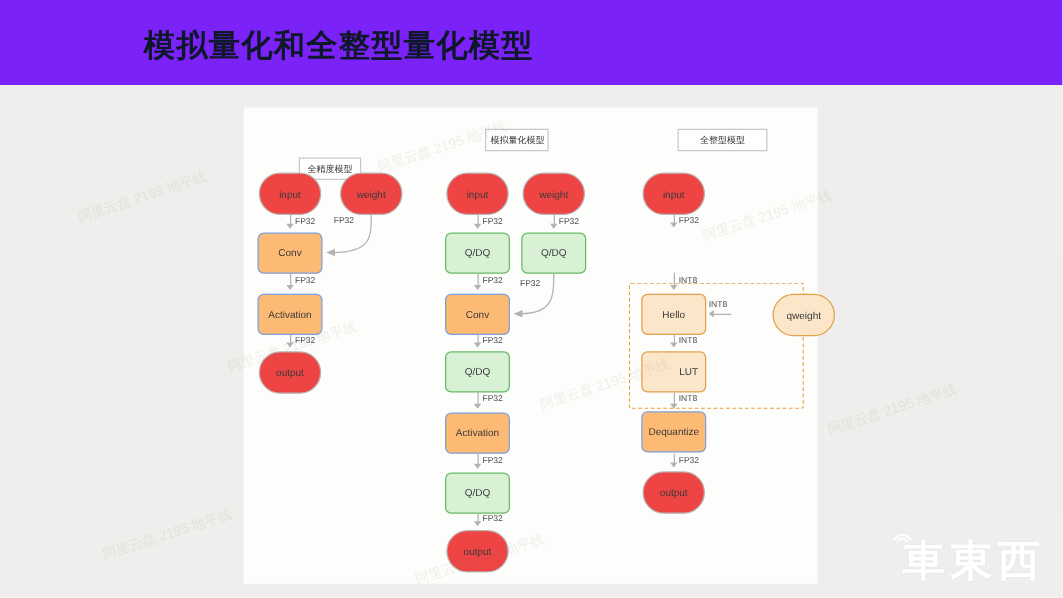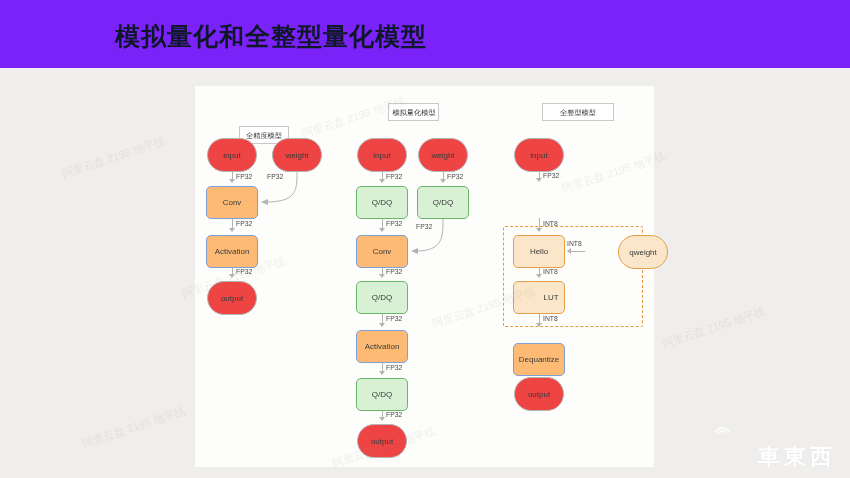--- a/index.html
+++ b/index.html
@@ -39,21 +39,21 @@
   .flow-h::before{content:"";position:absolute;left:-4px;top:-3px;
     border:3px solid transparent;border-right:4px solid #b3b3b3;}
   .freelbl{position:absolute;font-size:8px;transform:scale(0.85);transform-origin:left center;
     color:#4a4a4a;white-space:nowrap;z-index:2;}
   .dashedbox{position:absolute;border:1px dashed #e79a3c;border-radius:2px;z-index:0;}
   .conn-svg{position:absolute;left:0;top:0;z-index:1;pointer-events:none;}
 
   
   .wm{position:absolute;color:rgba(140,130,118,0.13);font-size:11px;
     transform:rotate(-18deg);white-space:nowrap;z-index:4;pointer-events:none;}
-  .brand{position:absolute;right:14px;bottom:6px;color:#ffffff;font-size:22px;font-weight:bold;
+  .brand{position:absolute;right:14px;bottom:6px;color:#ffffff;font-size:34px;font-weight:bold;
     letter-spacing:4px;z-index:4;text-shadow:0 0 2px rgba(0,0,0,0.05);}
   .brand-icon{position:absolute;right:118px;bottom:44px;width:20px;height:12px;z-index:4;}
 </style>
 </head>
 <body>
 
 <div id="stage">
 
   <div class="header-bar"></div>
   <div class="slide-title">模拟量化和全整型量化模型</div>
@@ -118,21 +118,21 @@
     </div>
   <div class="flow" style="left:382px;top:411px;height:9px;">
       <span class="lbl">FP32</span>
     </div>
 
   <div class="dashedbox" style="left:503px;top:226px;width:138px;height:99px;"></div>
   <div class="node pill" style="left:514px;top:138px;">input</div>
   <div class="node box orange" style="left:513px;top:235px;">Hello</div>
   <div class="node pill orange" style="left:618px;top:235px;">qweight</div>
   <div class="node box orange" style="left:513px;top:281px;padding-left:24px;">LUT</div>
-  <div class="node box blue" style="left:513px;top:343px;text-align:center;">Dequantize</div>
+  <div class="node box blue" style="left:513px;top:329px;text-align:center;">Dequantize</div>
   <div class="node pill" style="left:514px;top:377px;">output</div>
 
   <div class="flow" style="left:539px;top:172px;height:9px;">
       <span class="lbl">FP32</span>
     </div>
   <div class="flow" style="left:539px;top:218px;height:13px;">
       <span class="lbl">INT8</span>
     </div>
   <div class="flow-h" style="left:568px;top:251px;width:17px;"></div>
   <div class="freelbl" style="left:567px;top:239px;">INT8</div>

